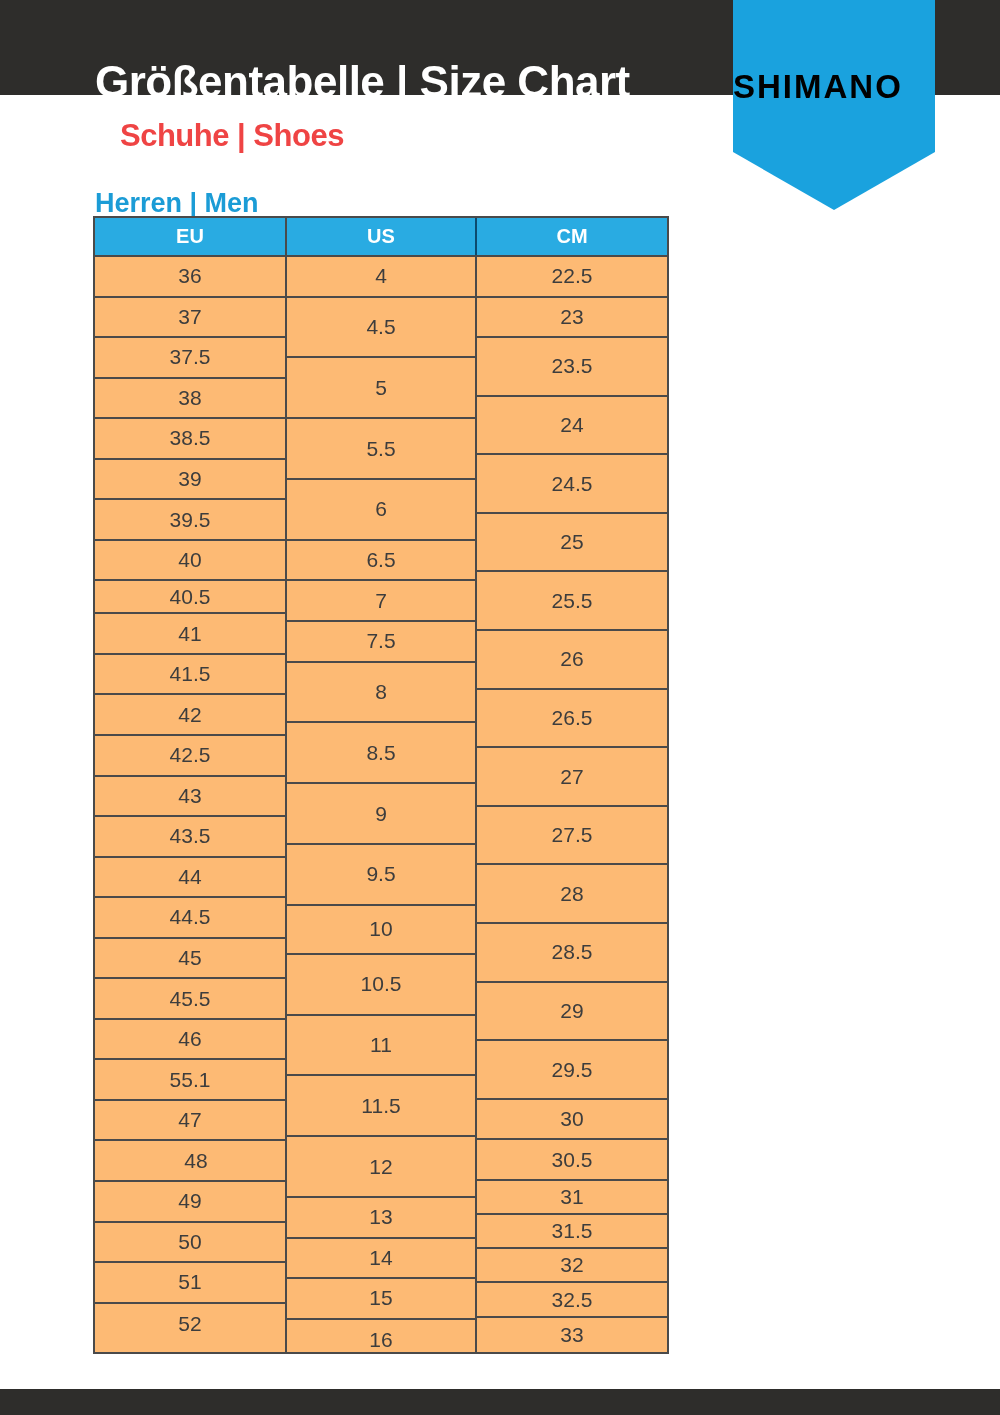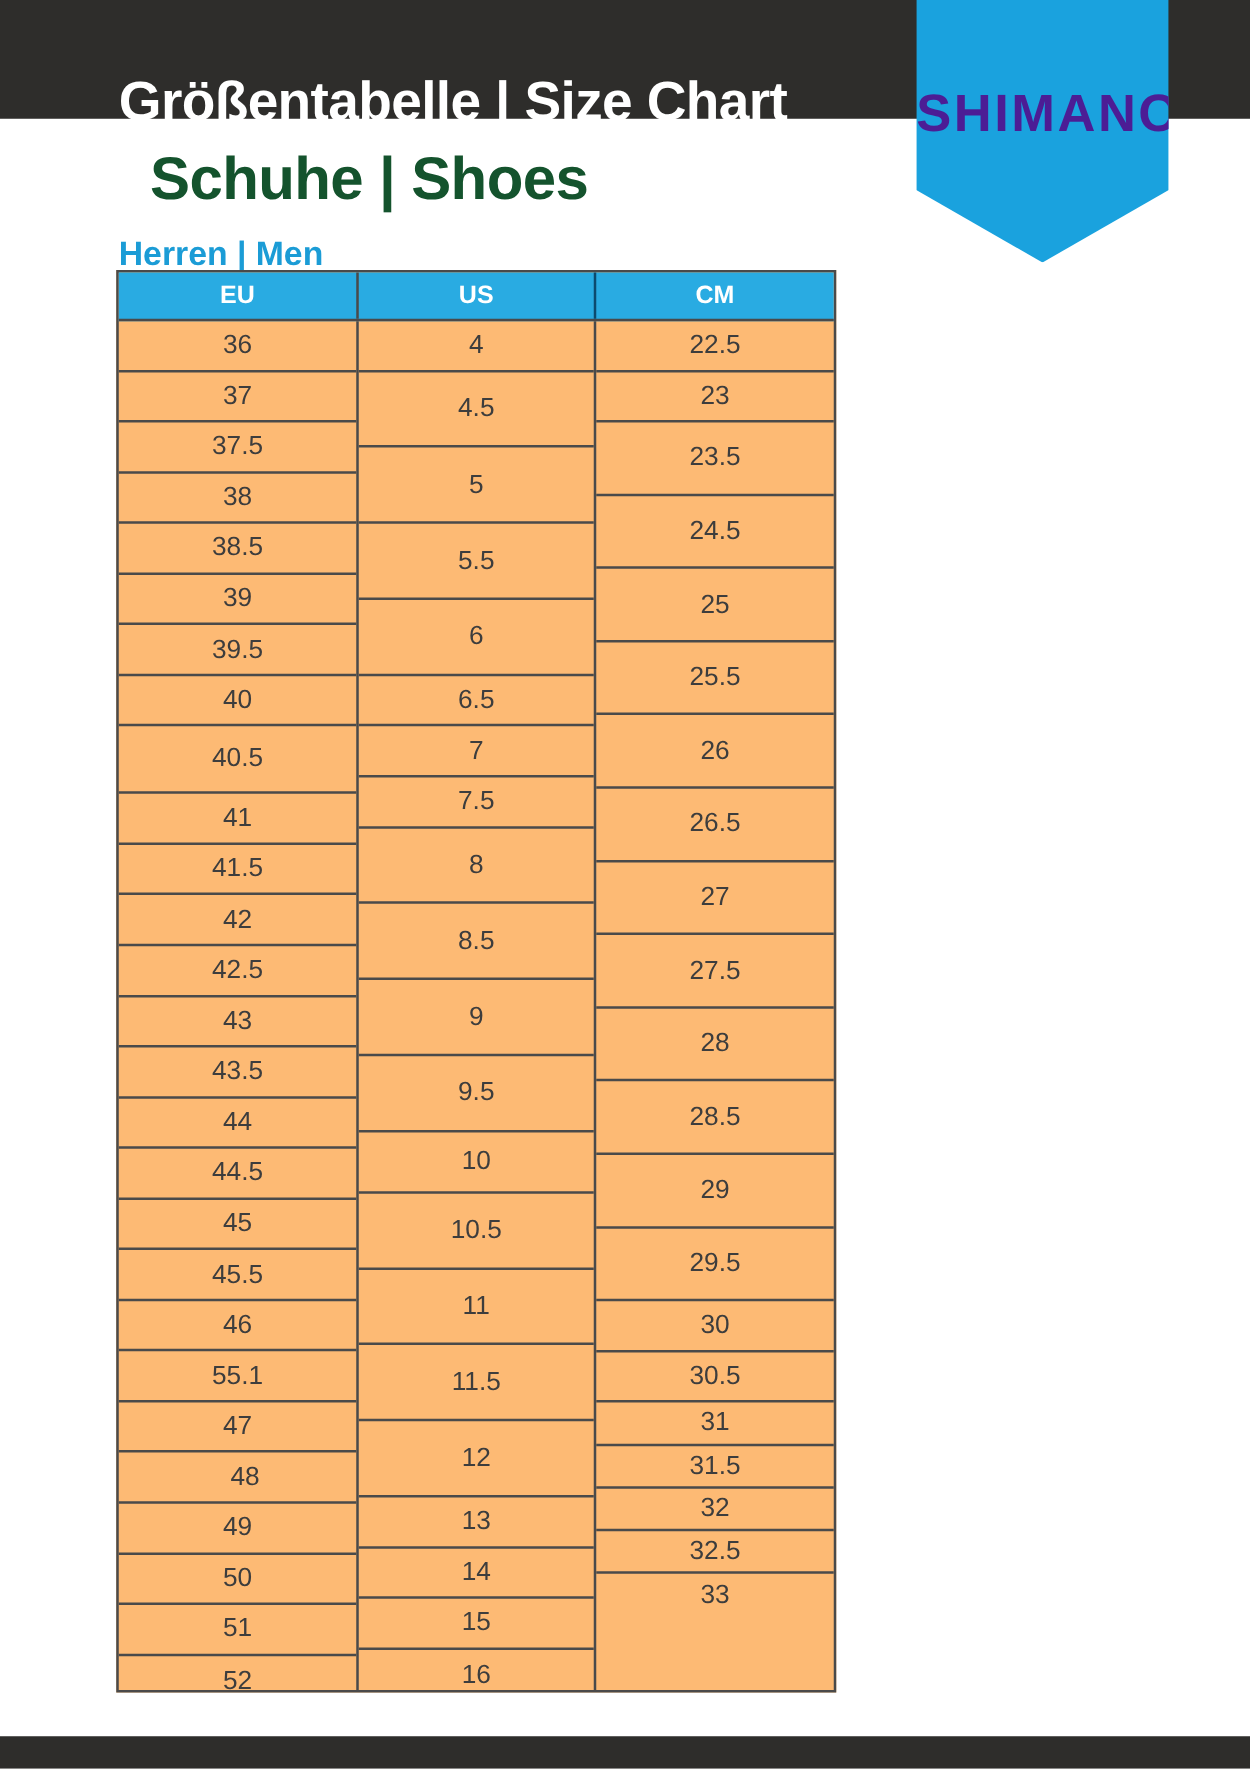--- a/index.html
+++ b/index.html
@@ -12,33 +12,33 @@
     position:absolute;left:0;top:0;width:1000px;height:95px;
     background:#2e2d2b;
   }
   .page-title{
     position:absolute;left:95px;top:60px;
     font-size:44px;font-weight:bold;line-height:1;color:#ffffff;
     white-space:nowrap;letter-spacing:-0.5px;
   }
   .sub-title{
     position:absolute;left:120px;top:120px;
-    font-size:48px;font-weight:bold;line-height:1;color:#14532d;
+    font-size:31px;font-weight:bold;line-height:1;color:#ef4444;
     white-space:nowrap;letter-spacing:-0.5px;
   }
   .ribbon{
     position:absolute;left:733px;top:0;width:202px;height:210px;
     background:#1aa2de;
     -webkit-clip-path:polygon(0 0,202px 0,202px 152px,101px 210px,0 152px);
     clip-path:polygon(0 0,202px 0,202px 152px,101px 210px,0 152px);
   }
   .ribbon .brand{
     position:absolute;left:0;top:70px;width:100%;
-    text-align:center;color:#4c1d95;font-weight:bold;
-    font-size:42px;line-height:1;letter-spacing:2px;
+    text-align:left;color:#000000;font-weight:bold;
+    font-size:33px;line-height:1;letter-spacing:2px;
   }
   .section-label{
     position:absolute;left:95px;top:190px;
     font-size:27px;font-weight:bold;line-height:1;color:#1b9cd6;
     white-space:nowrap;
   }
   .table{
     position:absolute;left:93px;top:216px;width:576px;height:1138px;
     box-sizing:border-box;border:2px solid #4a4a4a;background:#fdba74;
   }
@@ -92,21 +92,21 @@
   <div class="tbody">
     <div class="tcol">
         <div class="cell" style="height: 40.56px;">36</div>
         <div class="cell" style="height: 40.56px;">37</div>
         <div class="cell" style="height: 40.56px;">37.5</div>
         <div class="cell" style="height: 40.56px;">38</div>
         <div class="cell" style="height: 40.56px;">38.5</div>
         <div class="cell" style="height: 40.56px;">39</div>
         <div class="cell" style="height: 40.56px;">39.5</div>
         <div class="cell" style="height: 40.56px;">40</div>
-        <div class="cell" style="height: 54px;">40.5</div>
+        <div class="cell" style="height: 33px;">40.5</div>
         <div class="cell" style="height: 40.56px;">41</div>
         <div class="cell" style="height: 40.56px;">41.5</div>
         <div class="cell" style="height: 40.56px;">42</div>
         <div class="cell" style="height: 40.56px;">42.5</div>
         <div class="cell" style="height: 40.56px;">43</div>
         <div class="cell" style="height: 40.56px;">43.5</div>
         <div class="cell" style="height: 40.56px;">44</div>
         <div class="cell" style="height: 40.56px;">44.5</div>
         <div class="cell" style="height: 40.56px;">45</div>
         <div class="cell" style="height: 40.56px;">45.5</div>
@@ -139,20 +139,21 @@
         <div class="cell" style="height: 60.83px;">12</div>
         <div class="cell" style="height: 40.56px;">13</div>
         <div class="cell" style="height: 40.56px;">14</div>
         <div class="cell" style="height: 40.56px;">15</div>
         <div class="cell" style="height: 40.56px;">16</div>
       </div>
     <div class="tcol">
         <div class="cell" style="height: 40.56px;">22.5</div>
         <div class="cell" style="height: 40.56px;">23</div>
         <div class="cell" style="height: 58.6px;">23.5</div>
+        <div class="cell" style="height: 58.6px;">24</div>
         <div class="cell" style="height: 58.6px;">24.5</div>
         <div class="cell" style="height: 58.6px;">25</div>
         <div class="cell" style="height: 58.6px;">25.5</div>
         <div class="cell" style="height: 58.6px;">26</div>
         <div class="cell" style="height: 58.6px;">26.5</div>
         <div class="cell" style="height: 58.6px;">27</div>
         <div class="cell" style="height: 58.6px;">27.5</div>
         <div class="cell" style="height: 58.6px;">28</div>
         <div class="cell" style="height: 58.6px;">28.5</div>
         <div class="cell" style="height: 58.6px;">29</div>

